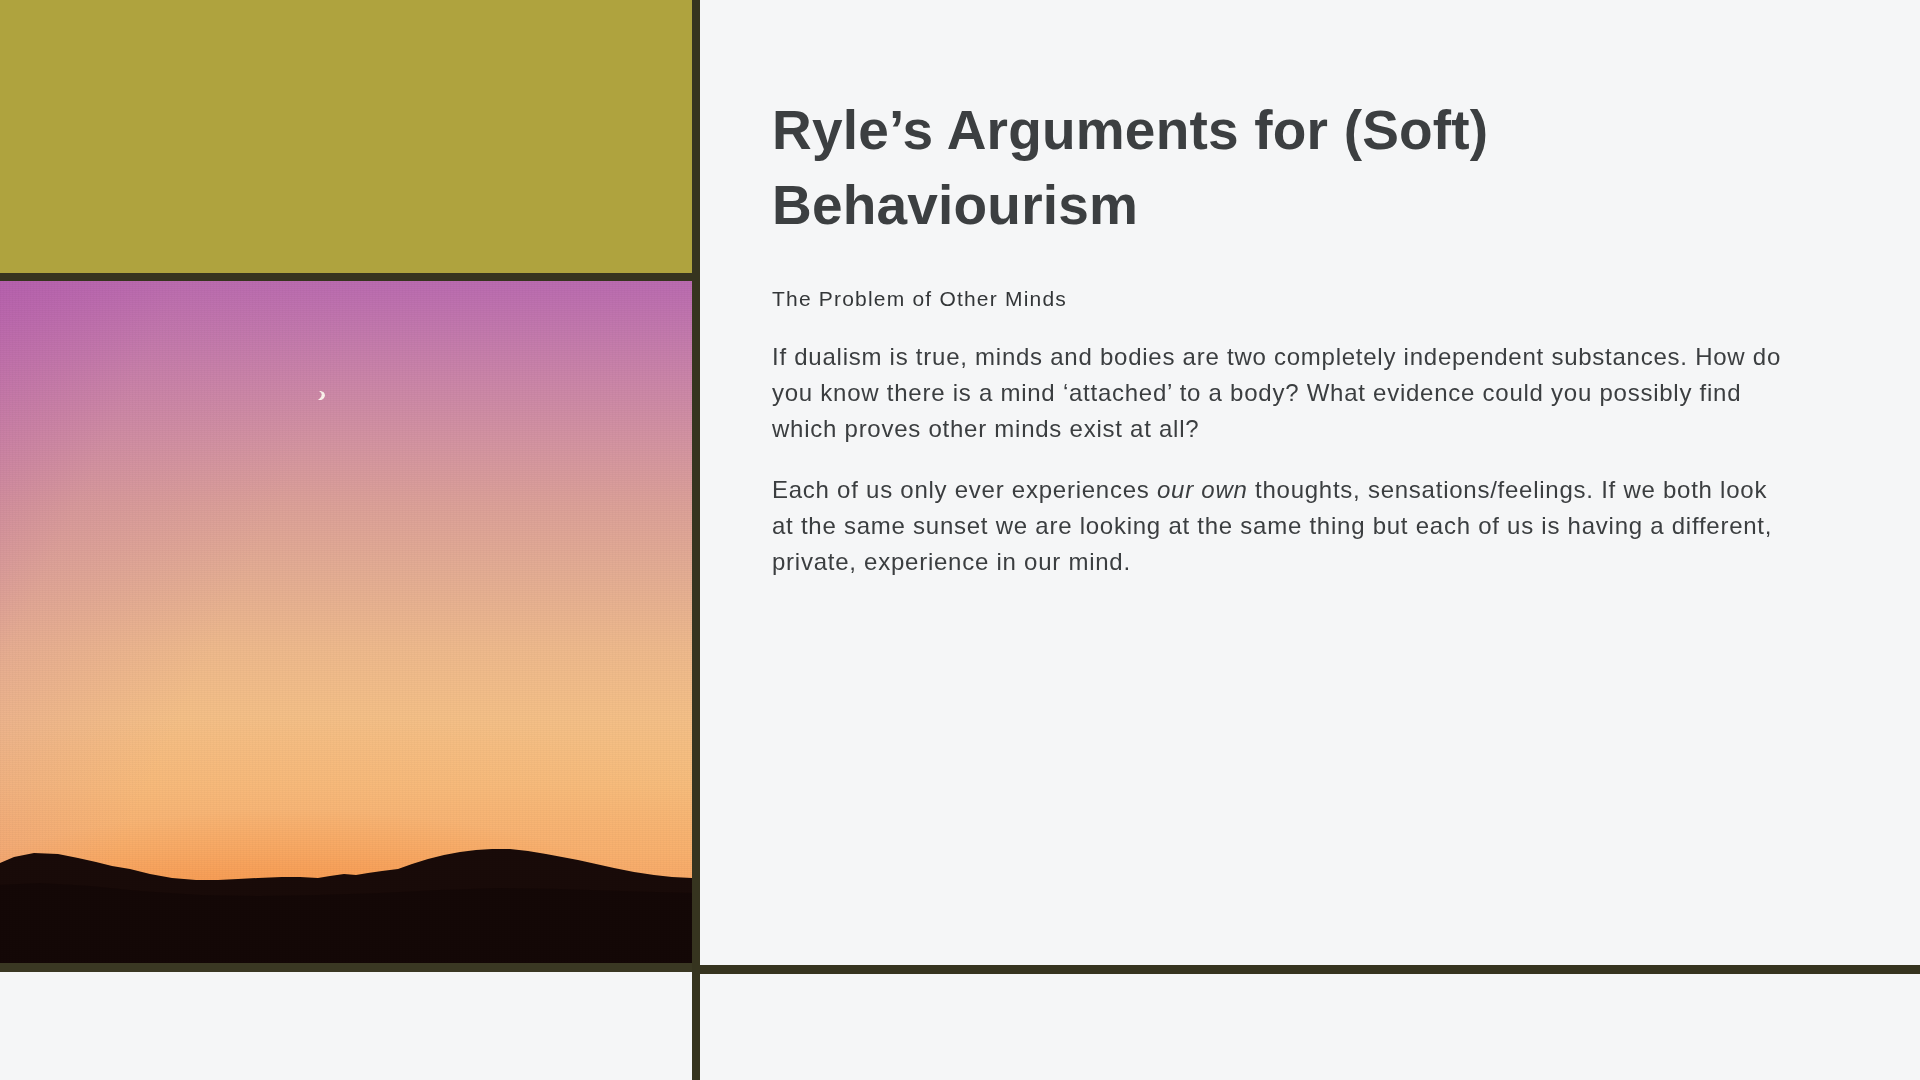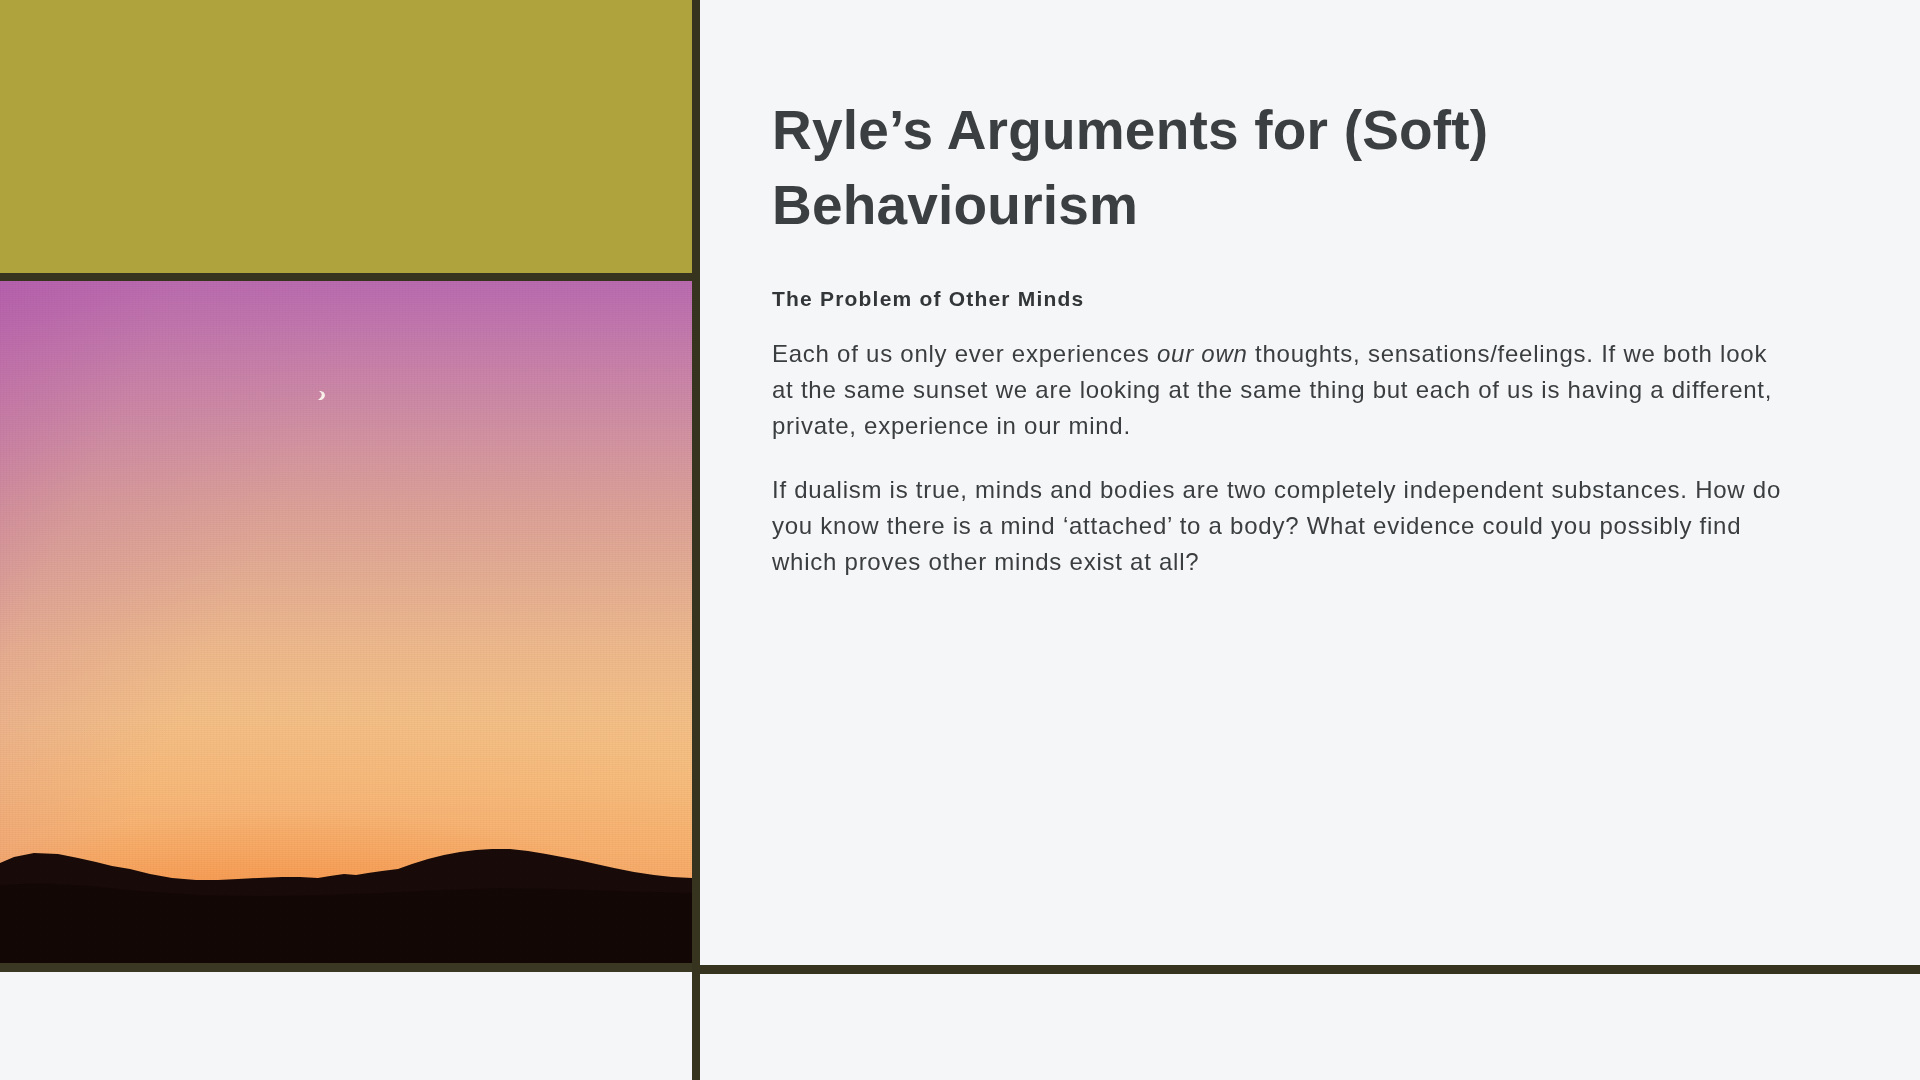--- a/index.html
+++ b/index.html
@@ -163,21 +163,21 @@
     line-height: 1.36;
     letter-spacing: 0.2px;
     color: #3c3f41;
     max-width: 930px;
   }
 
   .subhead {
     margin: 0;
     padding-top: 44px;
     font-size: 21px;
-    font-weight: bold;
+    font-weight: normal;
     letter-spacing: 1.2px;
     color: #333638;
   }
 
   .body-para {
     margin: 0;
     padding-top: 25px;
     font-size: 24px;
     line-height: 1.50;
     letter-spacing: 0.75px;
@@ -219,17 +219,17 @@
 
   <div class="rule-h-block"></div>
   <div class="rule-v"></div>
   <div class="rule-h-left"></div>
   <div class="rule-h-right"></div>
 
   <div class="content">
     <h1 class="title">Ryle’s Arguments for (Soft) Behaviourism</h1>
     <h2 class="subhead">The Problem of Other Minds</h2>
 
+    <p class="body-para p2"><span>If dualism is true, minds and bodies are two completely independent substances. How do you know there is a mind ‘attached’ to a body? What evidence could you possibly find which proves other minds exist at all?</span></p>
     <p class="body-para p1"><span>Each of us only ever experiences </span><span class="em">our own</span><span> thoughts, sensations/feelings. If we both look at the same sunset we are looking at the same thing but each of us is having a different, private, experience in our mind.</span></p>
-    <p class="body-para p2"><span>If dualism is true, minds and bodies are two completely independent substances. How do you know there is a mind ‘attached’ to a body? What evidence could you possibly find which proves other minds exist at all?</span></p>
   </div>
 
 </div>
 
 </body></html>

